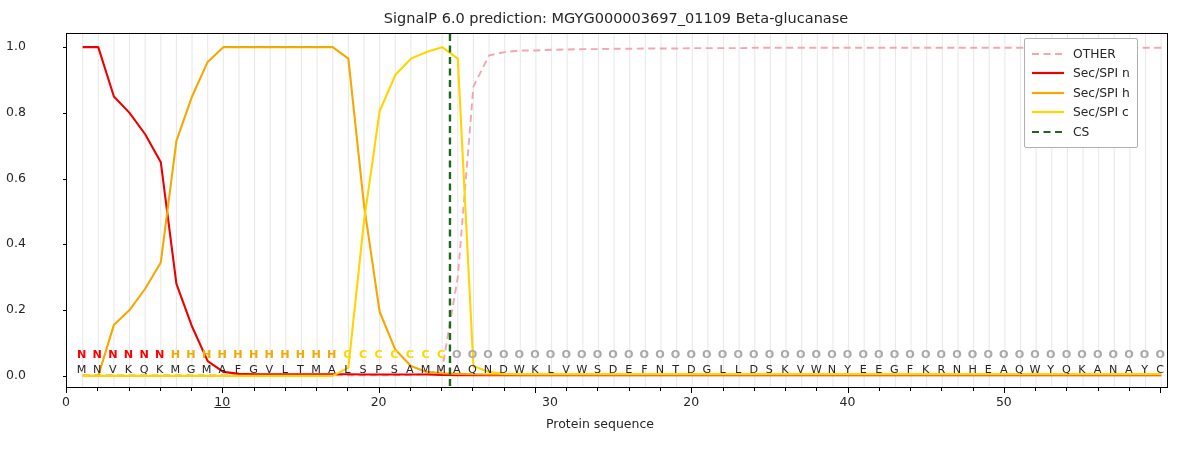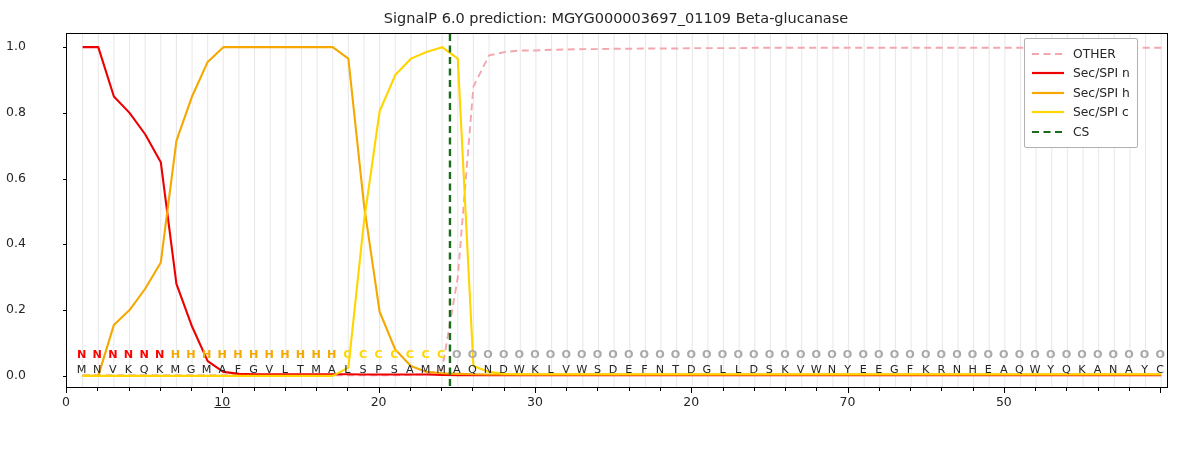--- a/index.html
+++ b/index.html
@@ -73,20 +73,21 @@
   .leg-swatch svg { display:block; }
   .leg-label { font-size:12.3px; color:#262626; white-space:nowrap; }
 </style>
 </head>
 <body>
 
 <div id="fig">
 
   <div id="title">SignalP 6.0 prediction: MGYG000003697_01109 Beta-glucanase</div>
 
+  <div id="xlabel">Protein sequence</div>
 
   <div id="plot">
     <div id="plotinner">
         <svg width="1102" height="355">
           <line x1="15.631205673758865" x2="15.631205673758865" y1="0" y2="355" stroke="#e9e9e9" stroke-width="1.1"></line>
           <line x1="31.26241134751773" x2="31.26241134751773" y1="0" y2="355" stroke="#e9e9e9" stroke-width="1.1"></line>
           <line x1="46.8936170212766" x2="46.8936170212766" y1="0" y2="355" stroke="#e9e9e9" stroke-width="1.1"></line>
           <line x1="62.52482269503546" x2="62.52482269503546" y1="0" y2="355" stroke="#e9e9e9" stroke-width="1.1"></line>
           <line x1="78.15602836879434" x2="78.15602836879434" y1="0" y2="355" stroke="#e9e9e9" stroke-width="1.1"></line>
           <line x1="93.7872340425532" x2="93.7872340425532" y1="0" y2="355" stroke="#e9e9e9" stroke-width="1.1"></line>
@@ -246,25 +247,25 @@
     <div class="xtick-minor" style="left: 1066.4px;"></div>
     <div class="xtick-minor" style="left: 1097.66px;"></div>
     <div class="xtick-minor" style="left: 1128.92px;"></div>
     <div class="xtick-mark" style="left: 66px;"></div>
     <div class="xtick-lbl" style="left: 66px;">0</div>
     <div class="xtick-mark" style="left: 222.312px;"></div>
     <div class="xtick-lbl" style="left: 222.312px; text-decoration: underline;">10</div>
     <div class="xtick-mark" style="left: 378.624px;"></div>
     <div class="xtick-lbl" style="left: 378.624px;">20</div>
     <div class="xtick-mark" style="left: 534.936px;"></div>
-    <div class="xtick-lbl" style="left: 534.936px;">30</div>
+    <div class="xtick-lbl" style="left: 534.936px; text-align: right;">30</div>
     <div class="xtick-mark" style="left: 691.248px;"></div>
     <div class="xtick-lbl" style="left: 691.248px;">20</div>
     <div class="xtick-mark" style="left: 847.56px;"></div>
-    <div class="xtick-lbl" style="left: 847.56px;">70</div>
+    <div class="xtick-lbl" style="left: 847.56px;">40</div>
     <div class="xtick-mark" style="left: 1003.87px;"></div>
     <div class="xtick-lbl" style="left: 1003.87px;">50</div>
     <div class="xtick-mark" style="left: 1160.18px;"></div>
     <div class="xtick-lbl" style="left: 1223px;">70</div>
     <div class="seqcell region-row r-n" style="left: 81.6312px;">N</div>
     <div class="seqcell letter-row" style="left: 81.6312px;">M</div>
     <div class="seqcell region-row r-n" style="left: 97.2624px;">N</div>
     <div class="seqcell letter-row" style="left: 97.2624px;">N</div>
     <div class="seqcell region-row r-n" style="left: 112.894px;">N</div>
     <div class="seqcell letter-row" style="left: 112.894px;">V</div>

